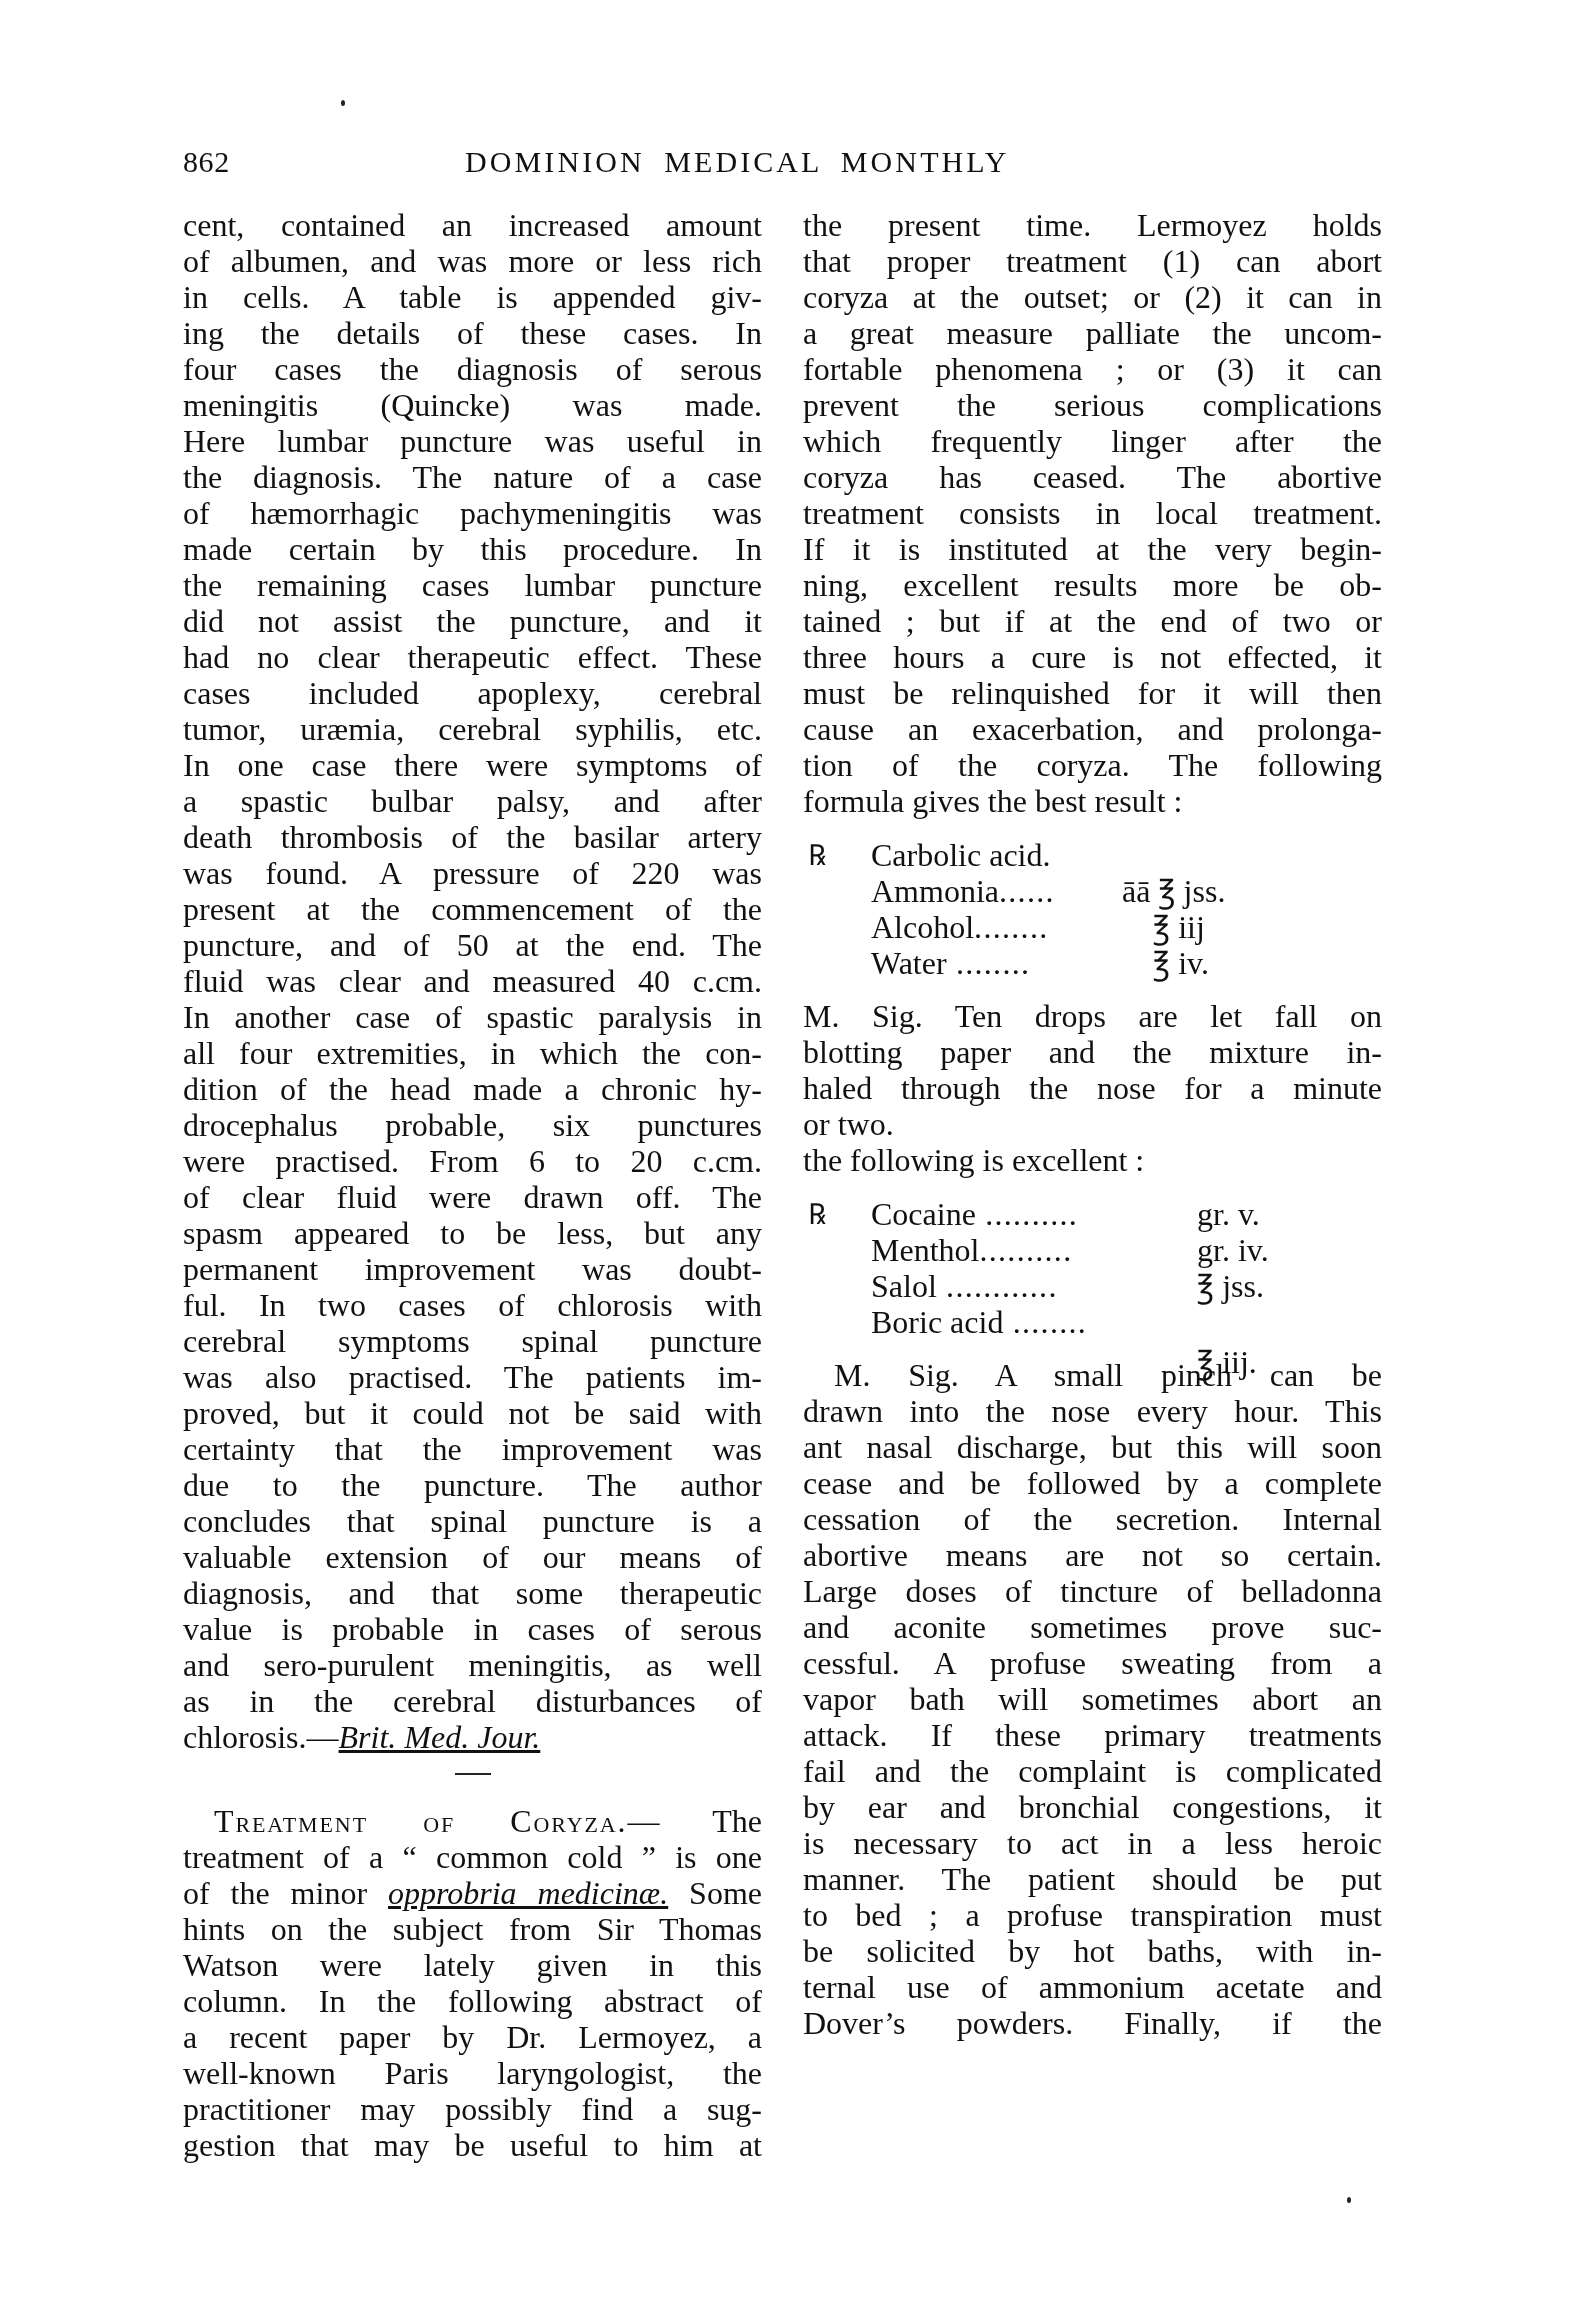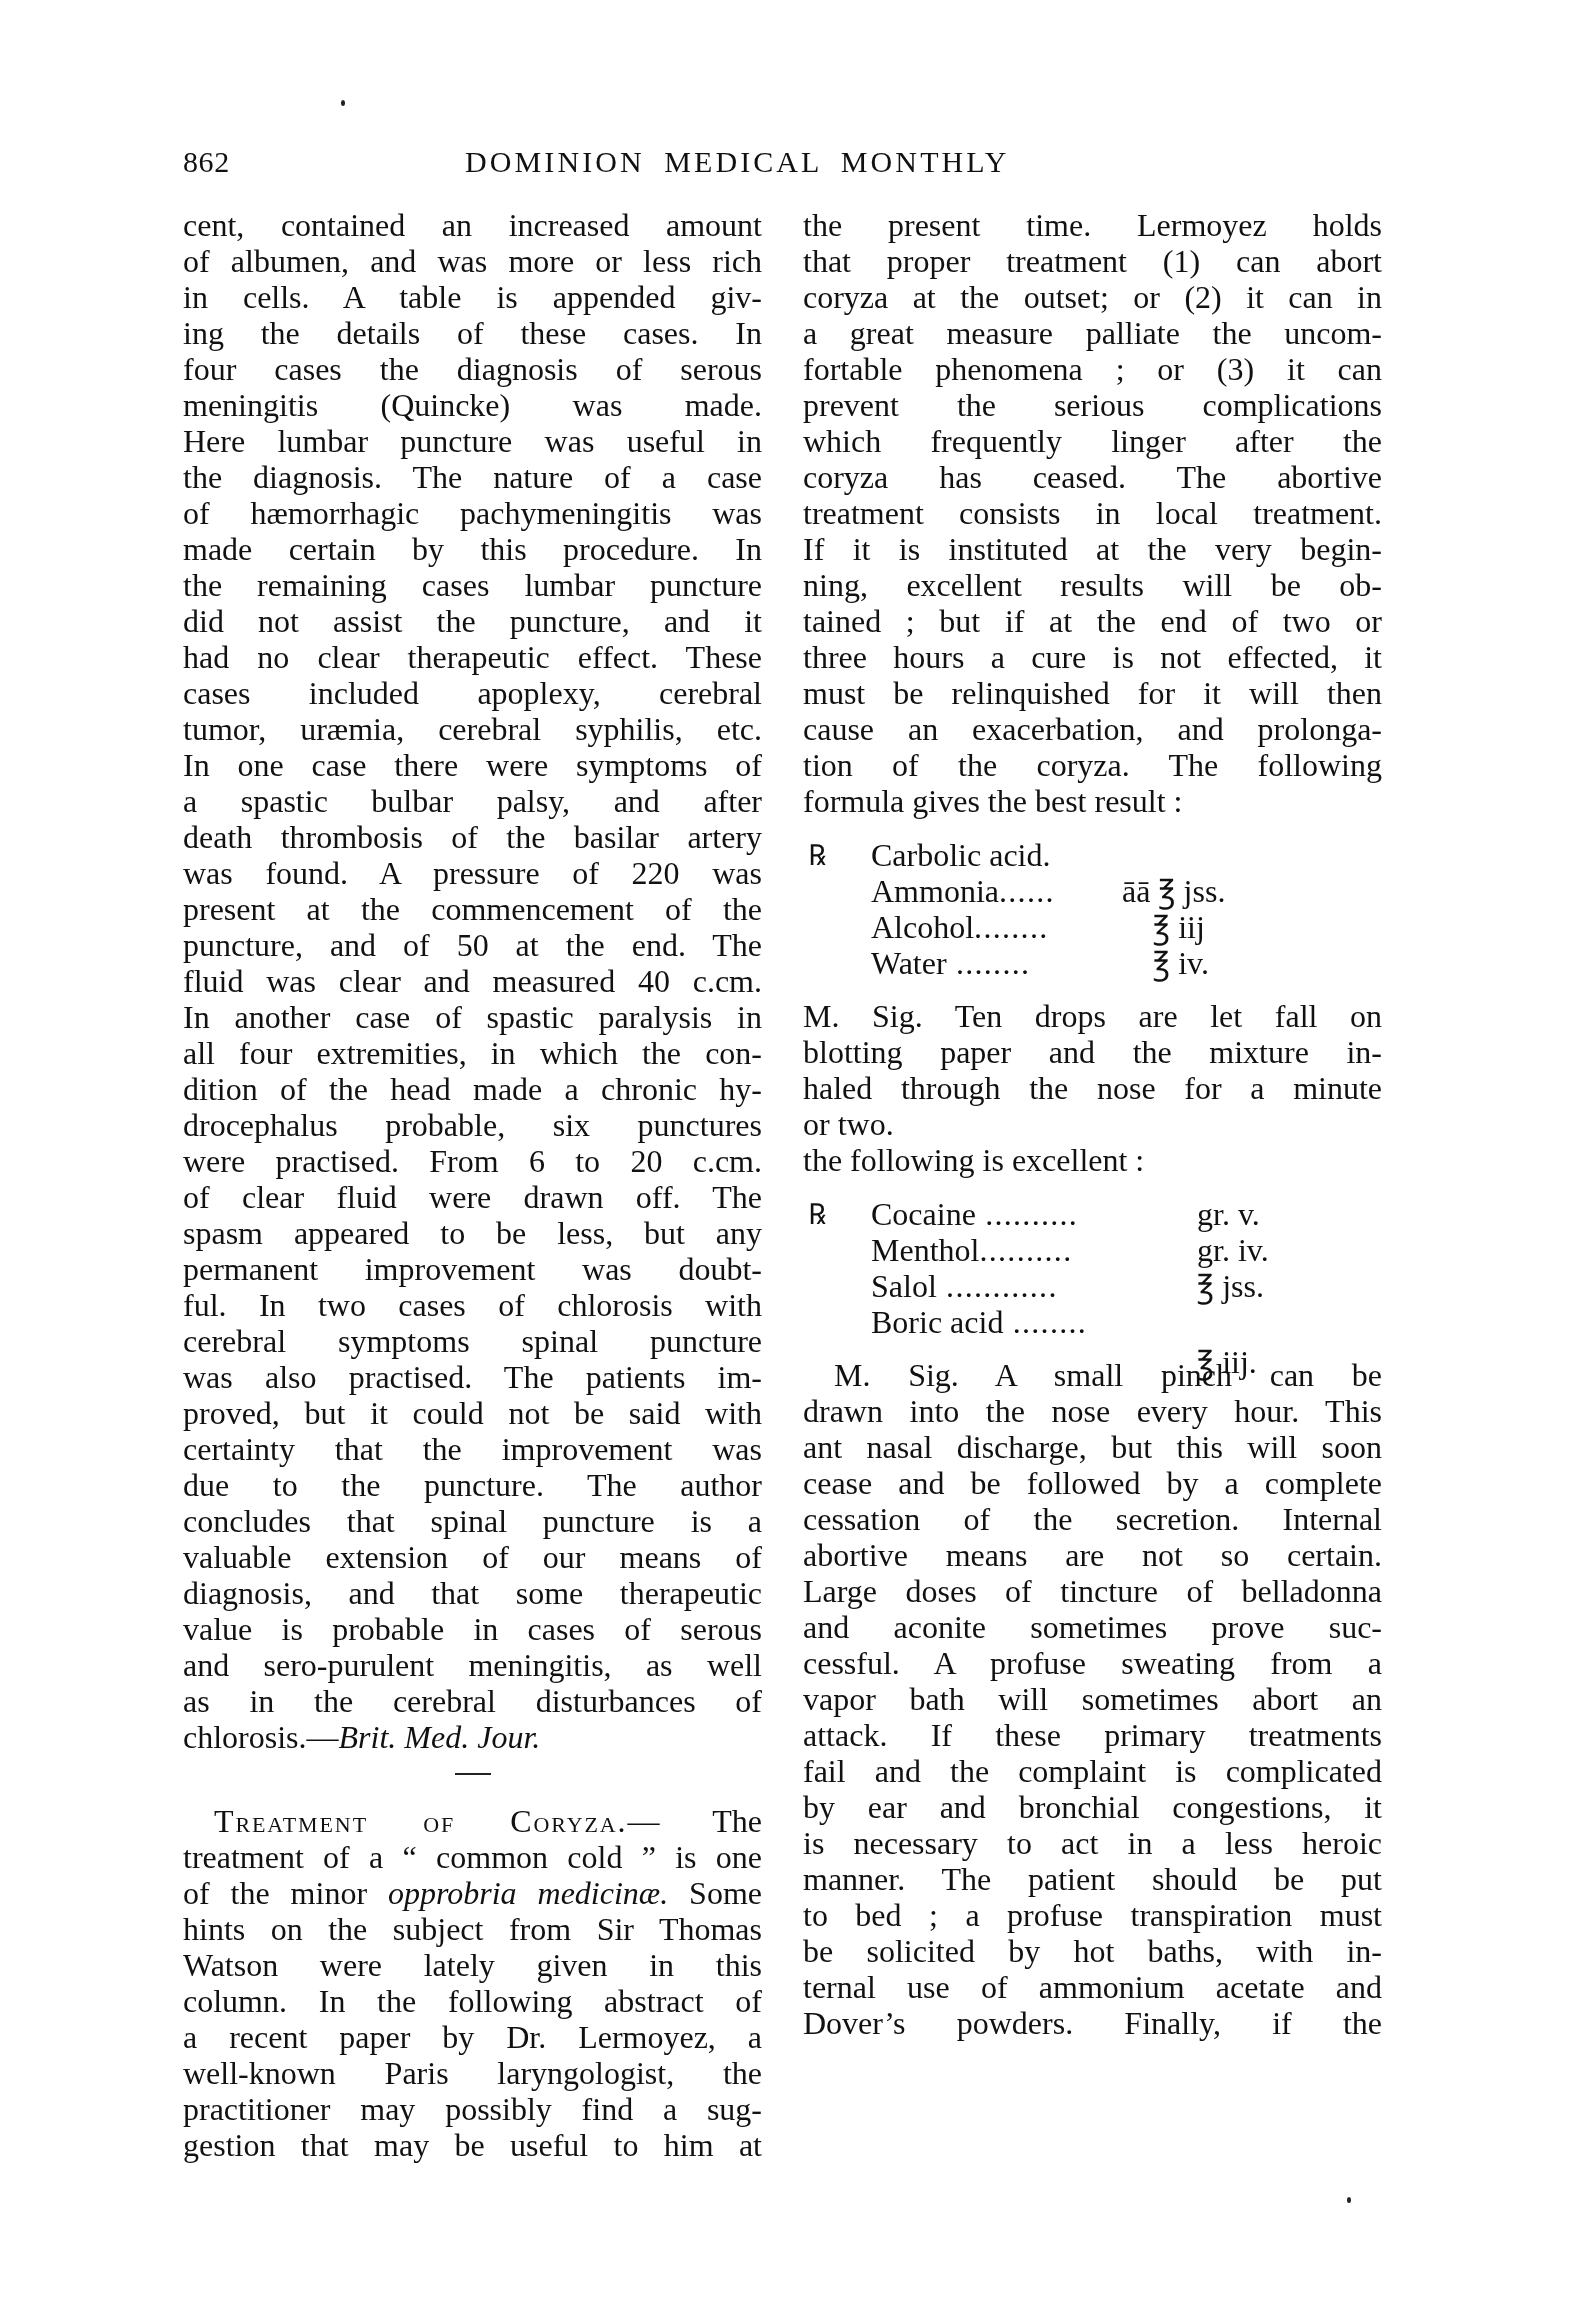--- a/index.html
+++ b/index.html
@@ -11,21 +11,21 @@
   .page-number { position: absolute; left: 0; top: 0; font-size: 30px; letter-spacing: 0.6px; }
   .running-title { position: absolute; left: 282px; top: 0; font-size: 30px; letter-spacing: 3.1px; word-spacing: 8.8px; }
   .column { position: absolute; top: 207px; width: 579px; font-size: 32px; line-height: 36px; }
   .col-left { left: 183px; }
   .col-right { left: 803px; }
   .ln { display: block; white-space: nowrap; text-align: justify; text-align-last: justify; height: 36px; overflow: visible; }
   .ln.last { text-align-last: left; }
   .ln.indent { padding-left: 31px; }
   .gap-sm { display: block; height: 17.5px; }
   .rule { display: block; width: 36px; height: 2.5px; background: #222; margin: 17.5px auto 27.5px auto; position: relative; left: 0; }
-  i { font-style: italic; }
+  i { font-style: italic; text-decoration: underline; }
   .sc { font-variant: small-caps; letter-spacing: 1.9px; }
   .rx { display: block; position: relative; height: 36px; white-space: nowrap; }
   .rx-sym { position: absolute; left: 5px; top: 0; font-size: 29px; }
   .rx-name { position: absolute; left: 68px; top: 0; }
   .rx-dots { letter-spacing: 1.3px; }
   .rx-qty { position: absolute; top: 0; }
 </style>
 </head>
 <body>
 
@@ -105,21 +105,21 @@
         <span class="ln">the present time. Lermoyez holds</span>
         <span class="ln">that proper treatment (1) can abort</span>
         <span class="ln">coryza at the outset; or (2) it can in</span>
         <span class="ln">a great measure palliate the uncom-</span>
         <span class="ln">fortable phenomena ; or (3) it can</span>
         <span class="ln">prevent the serious complications</span>
         <span class="ln">which frequently linger after the</span>
         <span class="ln">coryza has ceased. The abortive</span>
         <span class="ln">treatment consists in local treatment.</span>
         <span class="ln">If it is instituted at the very begin-</span>
-        <span class="ln">ning, excellent results will be ob-</span>
+        <span class="ln">ning, excellent results more be ob-</span>
         <span class="ln">tained ; but if at the end of two or</span>
         <span class="ln">three hours a cure is not effected, it</span>
         <span class="ln">must be relinquished for it will then</span>
         <span class="ln">cause an exacerbation, and prolonga-</span>
         <span class="ln">tion of the coryza. The following</span>
         <span class="ln last">formula gives the best result :</span>
       </div>
     <span class="gap-sm"></span>
     <div id="rx1">
         <div class="rx">

